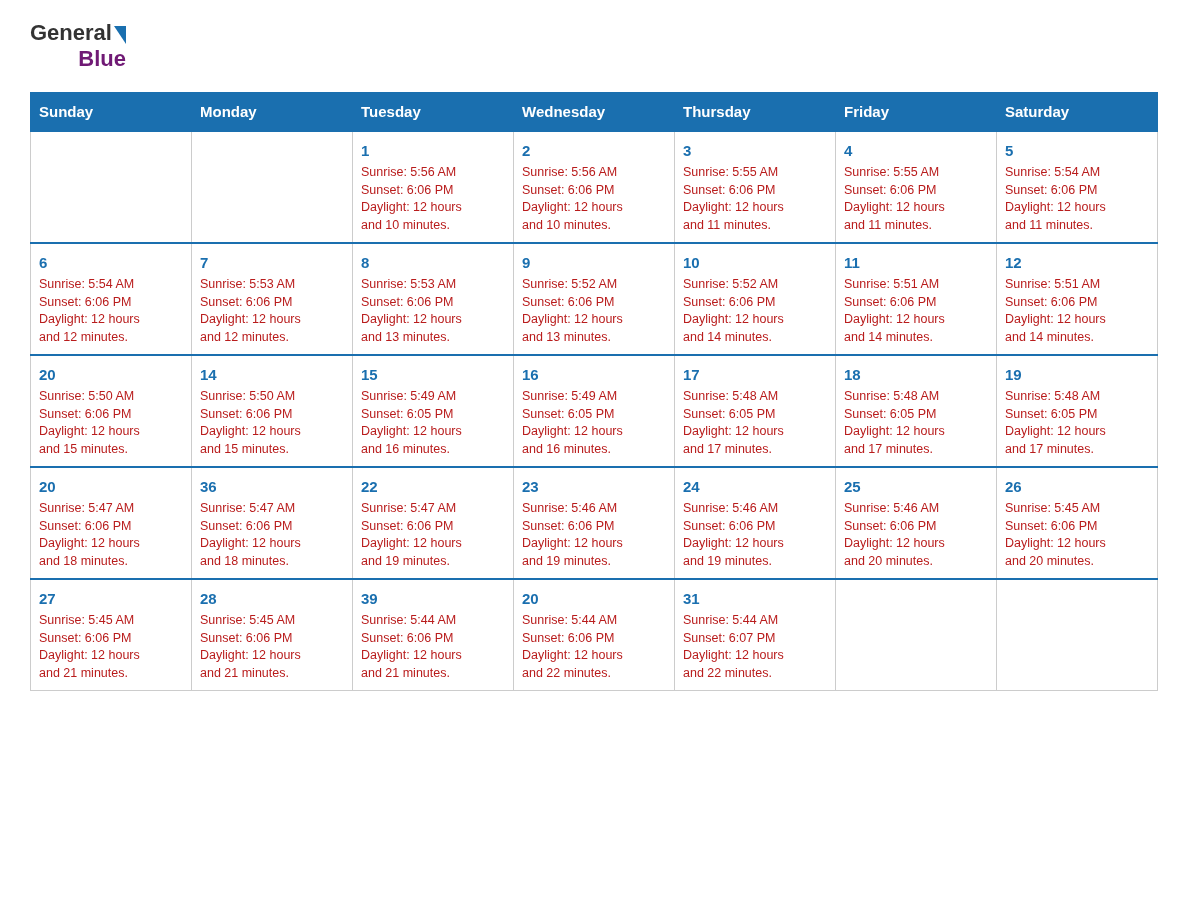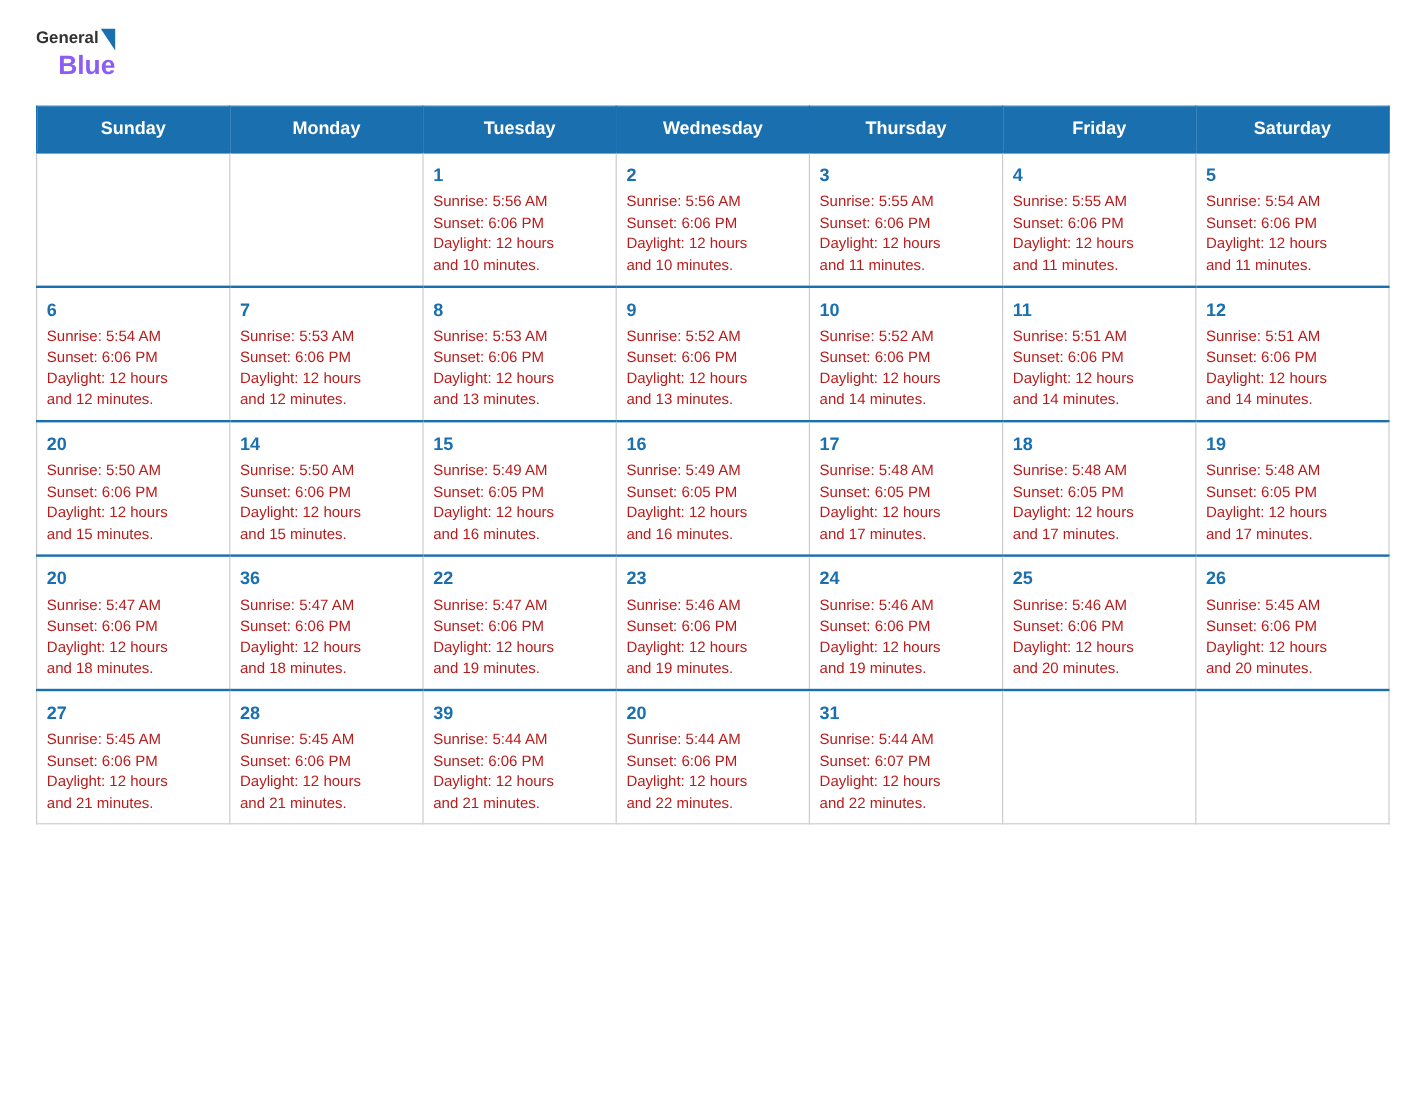--- a/index.html
+++ b/index.html
@@ -15,29 +15,29 @@
       justify-content: space-between;
       align-items: flex-start;
       margin-bottom: 20px;
     }
     .logo {
       display: flex;
       align-items: center;
       gap: 2px;
     }
     .logo-text-general {
-      font-size: 14px;
+      font-size: 22px;
       font-weight: bold;
       color: #333;
       text-align: right;
     }
     .logo-text-blue {
       font-size: 22px;
       font-weight: bold;
-      color: #8b5cf6;
+      color: #701a75;
     }
     .logo-triangle {
       width: 0;
       height: 0;
       border-left: 12px solid transparent;
       border-right: 0px solid transparent;
       border-top: 18px solid #1a6faf;
       margin-left: 2px;
       margin-top: 4px;
     }
@@ -71,21 +71,21 @@
       width: 100%;
       border-collapse: collapse;
       border: 1px solid #aaa;
     }
     .calendar-table th {
       background-color: #1a6faf;
       color: #fff;
       font-size: 15px;
       font-weight: bold;
       padding: 10px 8px;
-      text-align: center;
+      text-align: left;
       border: 1px solid #1a6faf;
     }
     .calendar-table td {
       vertical-align: top;
       padding: 8px 8px;
       border: 1px solid #ccc;
       width: 14.28%;
       min-height: 90px;
       font-size: 13px;
       color: #333;

